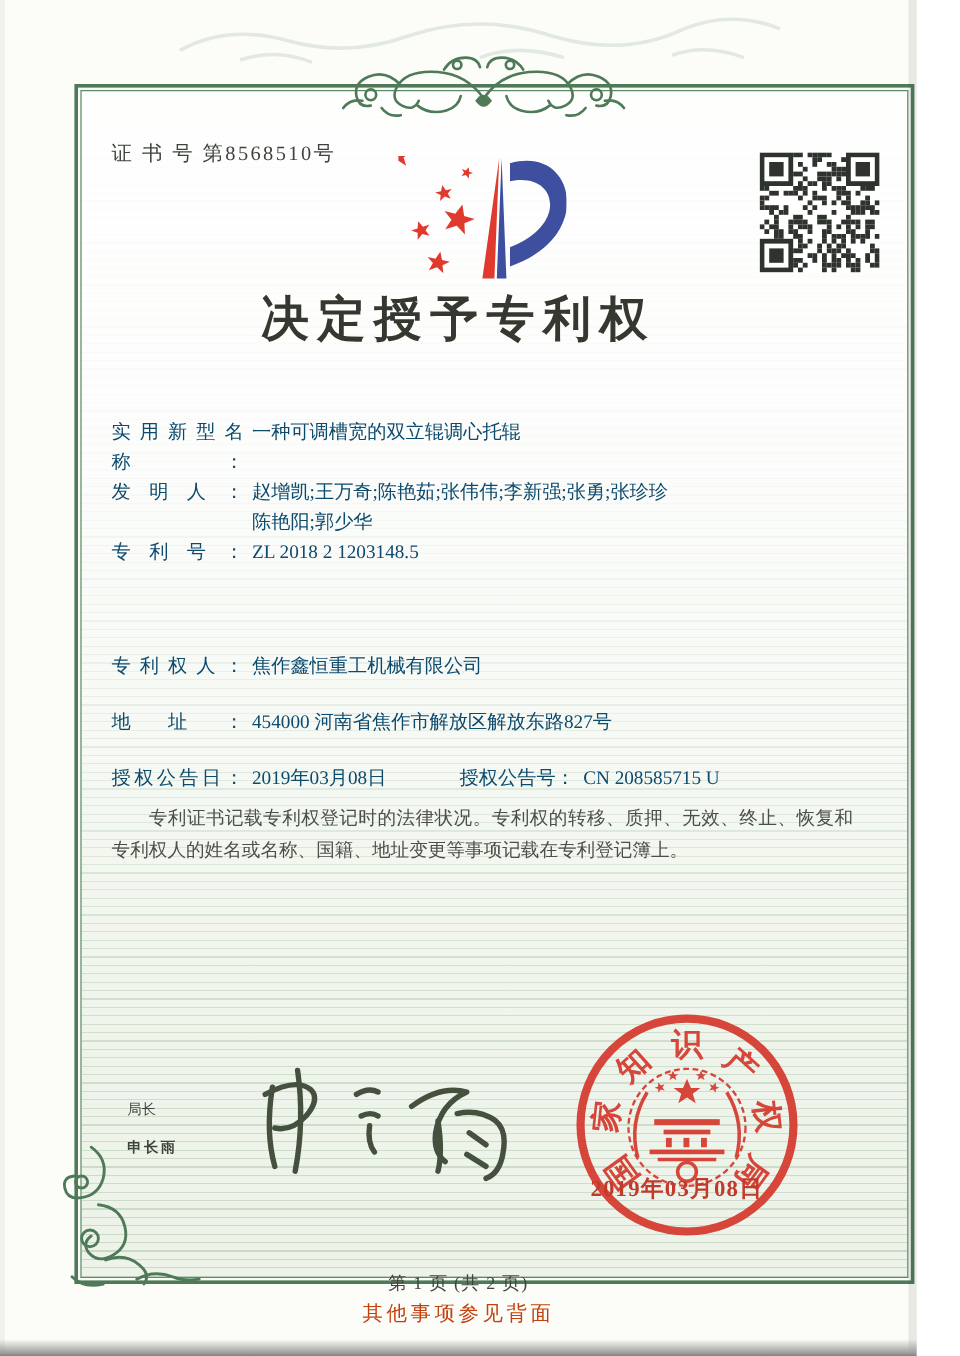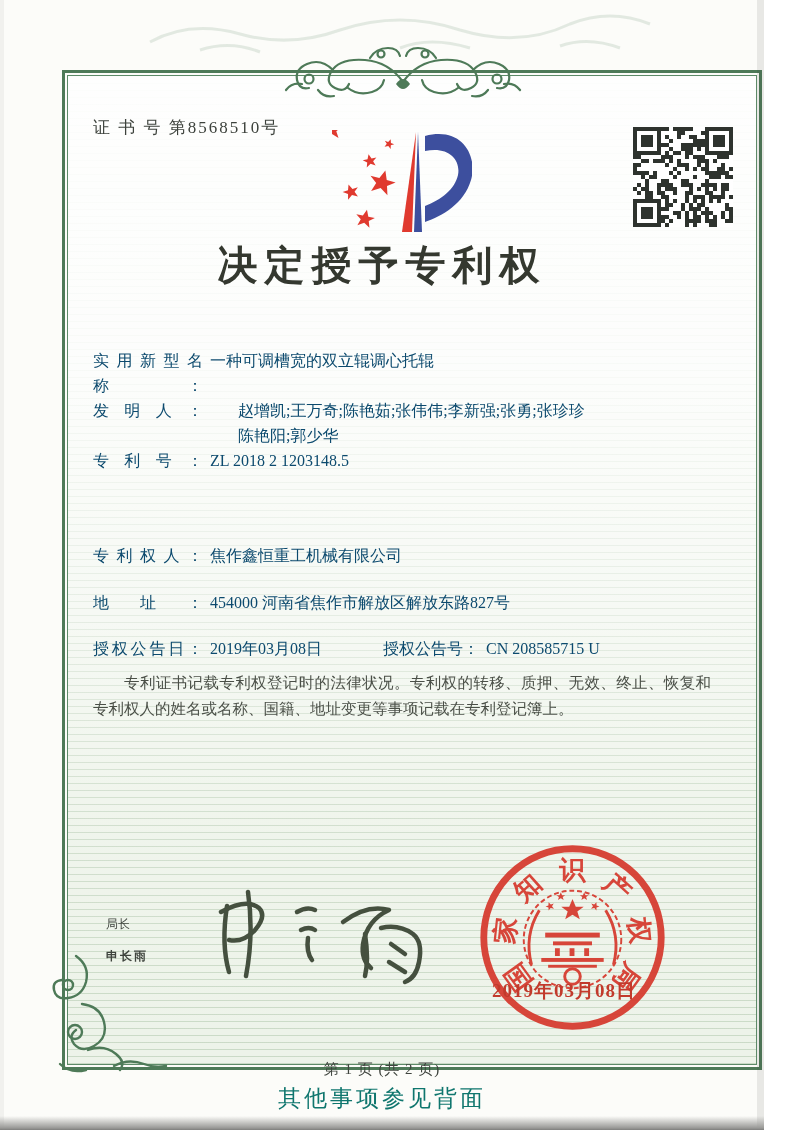--- a/index.html
+++ b/index.html
@@ -27,41 +27,41 @@
   .cert-no{position:absolute;left:93px;top:116px;font-size:17px;color:#3d423c;letter-spacing:2px;}
   .logo{position:absolute;left:332px;top:130px;}
   .qr{position:absolute;left:633px;top:127px;width:100px;height:100px;background:#fff;}
   .title{position:absolute;left:0;right:0;top:238px;text-align:center;font-size:40px;
     font-weight:700;color:#34382f;letter-spacing:7px;}
 
   .row{position:absolute;left:93px;width:620px;display:flex;align-items:flex-start;
     font-size:16px;color:#0c4a6e;line-height:25px;}
   .flabel{display:inline-block;width:110px;flex:0 0 110px;text-align:justify;text-align-last:justify;}
   .fvalue{margin-left:7px;}
-  .r-name{top:348px;} .r-inventor{top:398px;gap:28px;} .r-patno{top:448px;} .r-filing{top:496px;}
+  .r-name{top:348px;} .r-inventor{top:398px;} .r-patno{top:448px;} .r-filing{top:496px;}
   .r-patentee{top:543px;} .r-addr{top:590px;} .r-grant{top:636px;}
   .grant-val{margin-left:7px;width:173px;flex:0 0 173px;}
   .flabel2{flex:0 0 auto;}
 
   .paras{position:absolute;left:93px;top:670px;width:618px;font-size:15.5px;line-height:25.5px;
     color:#4a4f47;text-align:justify;}
   .paras p{margin:0;text-indent:2em;}
 
   .director-title{position:absolute;left:106px;top:916px;font-size:12px;color:#3f443e;}
   .director-name{position:absolute;left:106px;top:948px;font-size:12px;color:#3f443e;letter-spacing:2px;font-weight:bold;}
   .signature{position:absolute;left:205px;top:878px;}
 
   .seal{position:absolute;left:475px;top:840px;opacity:.93;}
   .seal-date{position:absolute;left:492px;top:978px;font-size:19px;color:#c23a2c;
     letter-spacing:1px;font-weight:700;}
 
   .footer-page{position:absolute;left:0;right:0;top:1040px;text-align:center;
     font-size:15px;color:#3f443e;letter-spacing:1px;margin-top:20px;}
   .footer-note{position:absolute;left:0;right:0;top:1083px;text-align:center;
-    font-size:23px;color:#0f766e;letter-spacing:3px;}
+    font-size:17px;color:#c2410c;letter-spacing:3px;}
 </style>
 </head>
 <body>
 
 <div class="page">
 
   <svg class="ornament ghost" style="left:140px;top:12px;" width="520" height="46" viewBox="0 0 520 46">
     <g fill="none" stroke="#4e7a58" stroke-width="3">
       <path d="M10,30 q40,-22 90,-8 q50,14 100,-4 q60,-20 120,0 q60,18 110,-6 q40,-16 80,0"></path>
       <path d="M60,38 q30,-10 60,2 M260,36 q30,-12 70,0 M420,34 q28,-10 60,2"></path>

